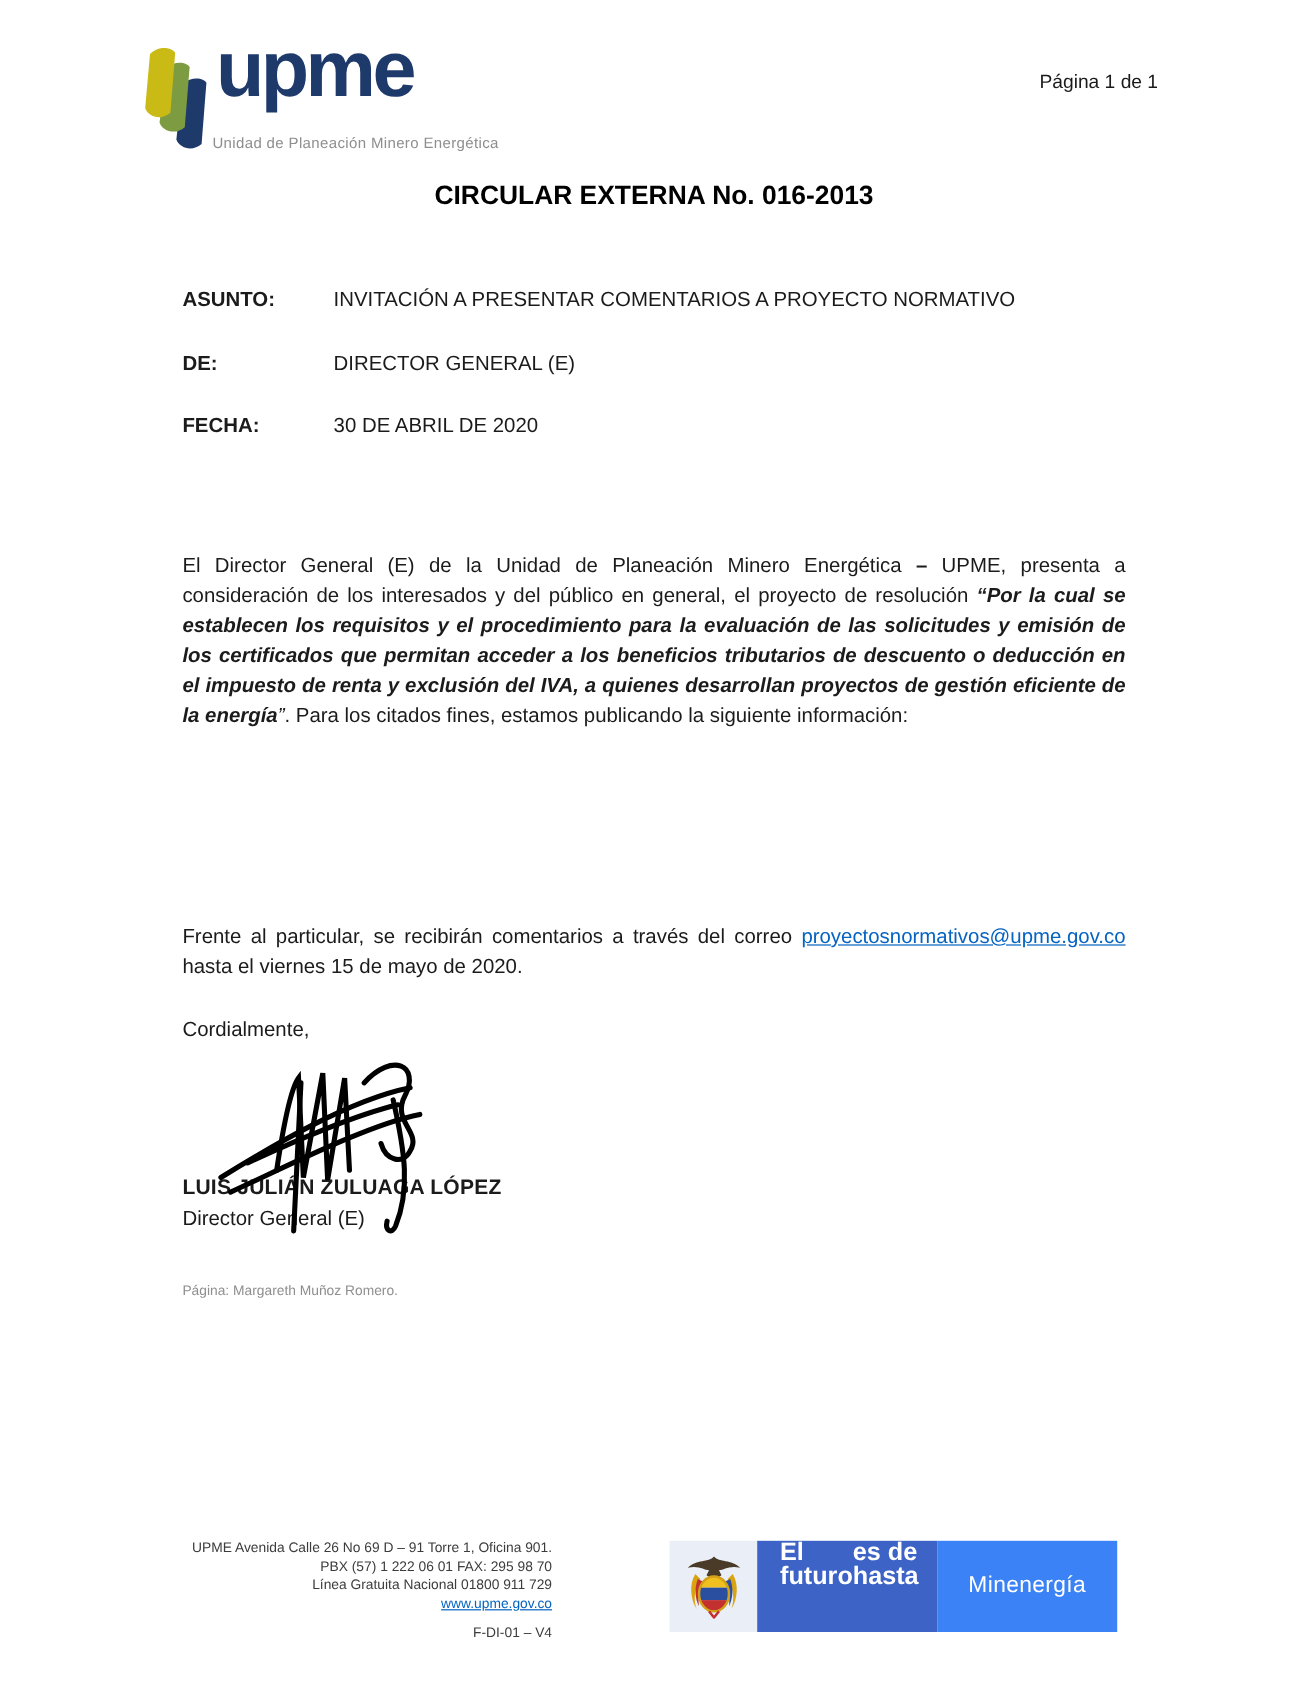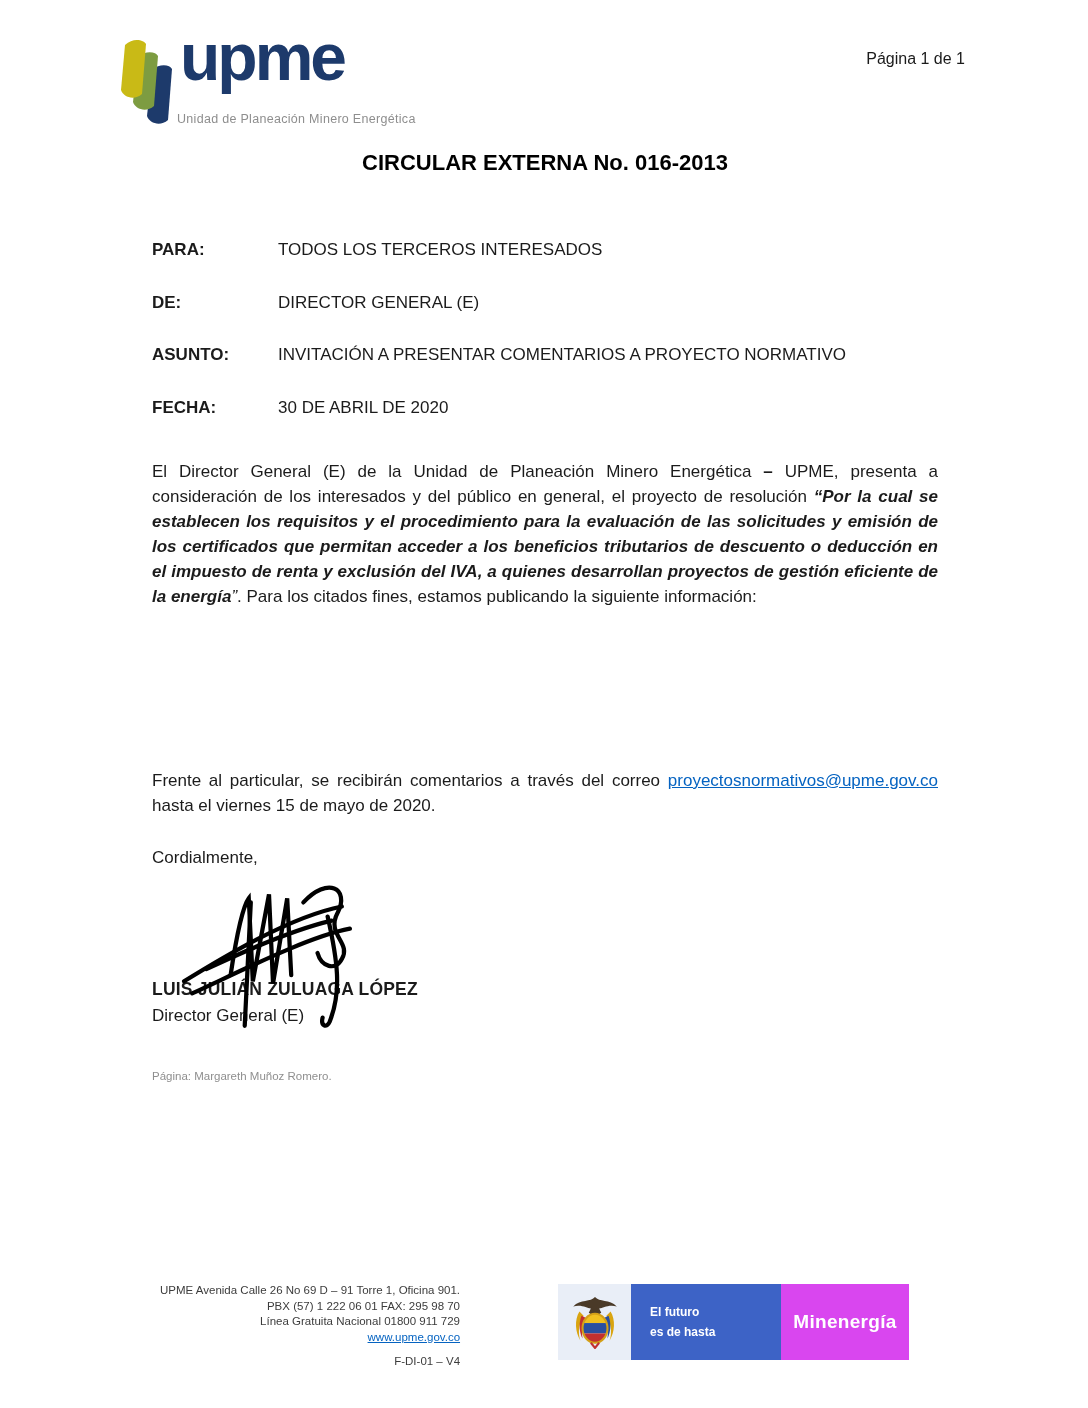--- a/index.html
+++ b/index.html
@@ -16,21 +16,21 @@
   .logo-brand{
     position:absolute;left:180px;top:24px;
     font-size:66px;font-weight:bold;letter-spacing:-3px;line-height:1;
     color:#1d3a6b;
   }
   .logo-tagline{
     position:absolute;left:177px;top:112px;
     font-size:12.5px;color:#8e8e8e;letter-spacing:.3px;white-space:nowrap;
   }
   .page-indicator{
-    position:absolute;top:50px;right:123px;
+    position:absolute;top:60px;right:123px;
     font-size:16px;color:#1b1b1b;
   }
   
   .doc-title{
     position:absolute;left:152px;top:150px;width:786px;
     margin:0;text-align:center;
     font-size:22px;font-weight:bold;color:#000;
   }
   
   .meta{position:absolute;left:152px;top:239px;width:786px;}
@@ -62,58 +62,54 @@
   .footer-addr{position:absolute;left:160px;top:1283px;font-size:11.5px;line-height:15.5px;color:#3c3c3c;text-align:right;}
   .footer-site{color:#0563c1;text-decoration:underline;cursor:pointer;display:inline-block;}
   .form-code{margin-top:9px;color:#3c3c3c;}
   .gov-banner{
     position:absolute;left:558px;top:1284px;width:373px;height:76px;
     display:flex;
   }
   .coat-panel{width:73px;background:#e9eef7;display:flex;align-items:center;justify-content:center;}
   .slogan-panel{
     width:150px;background:#3d63c6;color:#fff;
-    display:flex;flex-direction:column;justify-content:center;
+    display:flex;flex-direction:row;justify-content:center;
     padding-left:19px;box-sizing:border-box;
-    font-size:12px;font-weight:bold;line-height:20px;
+    font-size:21px;font-weight:bold;line-height:20px;
   }
   .ministry-panel{
-    width:128px;background:#d946ef;color:#fff;
+    width:150px;background:#3b82f6;color:#fff;
     display:flex;align-items:center;justify-content:center;
-    font-size:19px;font-weight:bold;letter-spacing:.3px;
+    font-size:19px;font-weight:normal;letter-spacing:.3px;
   }
 </style>
 </head>
 <body>
 
 <div class="page">
 
   <svg class="logo-icon" viewBox="0 0 66 94" aria-hidden="true">
     <path d="M34,34 C42,27 52,29 54,33 L50,84 C42,91 31,87 29,80 Z" fill="#1d3a6b"></path>
     <path d="M20,21 C28,14 38,16 40,20 L36,70 C28,77 17,73 15,66 Z" fill="#7d9c41"></path>
     <path d="M7,9 C15,1 26,4 28,8 L24,58 C16,65 5,61 3,54 Z" fill="#c9ba16"></path>
   </svg>
   <div class="logo-brand">upme</div>
   <div class="logo-tagline">Unidad de Planeación Minero Energética</div>
   <div class="page-indicator">Página 1 de 1</div>
 
   <h1 class="doc-title">CIRCULAR EXTERNA No. 016-2013</h1>
 
   <section class="meta">
     <div class="meta-row">
-      <span class="meta-label">PARA:</span>
-      <span class="meta-value">TODOS LOS TERCEROS INTERESADOS</span>
+      <span class="meta-label">ASUNTO:</span>
+      <span class="meta-value">INVITACIÓN A PRESENTAR COMENTARIOS A PROYECTO NORMATIVO</span>
     </div>
     <div class="meta-row">
       <span class="meta-label">DE:</span>
       <span class="meta-value">DIRECTOR GENERAL (E)</span>
-    </div>
-    <div class="meta-row">
-      <span class="meta-label">ASUNTO:</span>
-      <span class="meta-value">INVITACIÓN A PRESENTAR COMENTARIOS A PROYECTO NORMATIVO</span>
     </div>
     <div class="meta-row">
       <span class="meta-label">FECHA:</span>
       <span class="meta-value">30 DE ABRIL DE 2020</span>
     </div>
   </section>
 
   <p class="intro"><span>El Director General (E) de la Unidad de Planeación Minero Energética </span><span style="font-weight: bold;">–</span><span> UPME, presenta a consideración de los interesados y del público en general, el proyecto de resolución </span><span style="font-weight: bold; font-style: italic;">“Por la cual se establecen los requisitos y el procedimiento para la evaluación de las solicitudes y emisión de los certificados que permitan acceder a los beneficios tributarios de descuento o deducción en el impuesto de renta y exclusión del IVA, a quienes desarrollan proyectos de gestión eficiente de la energía</span><span style="font-style: italic;">”</span><span>. Para los citados fines, estamos publicando la siguiente información:</span></p>
 
 

